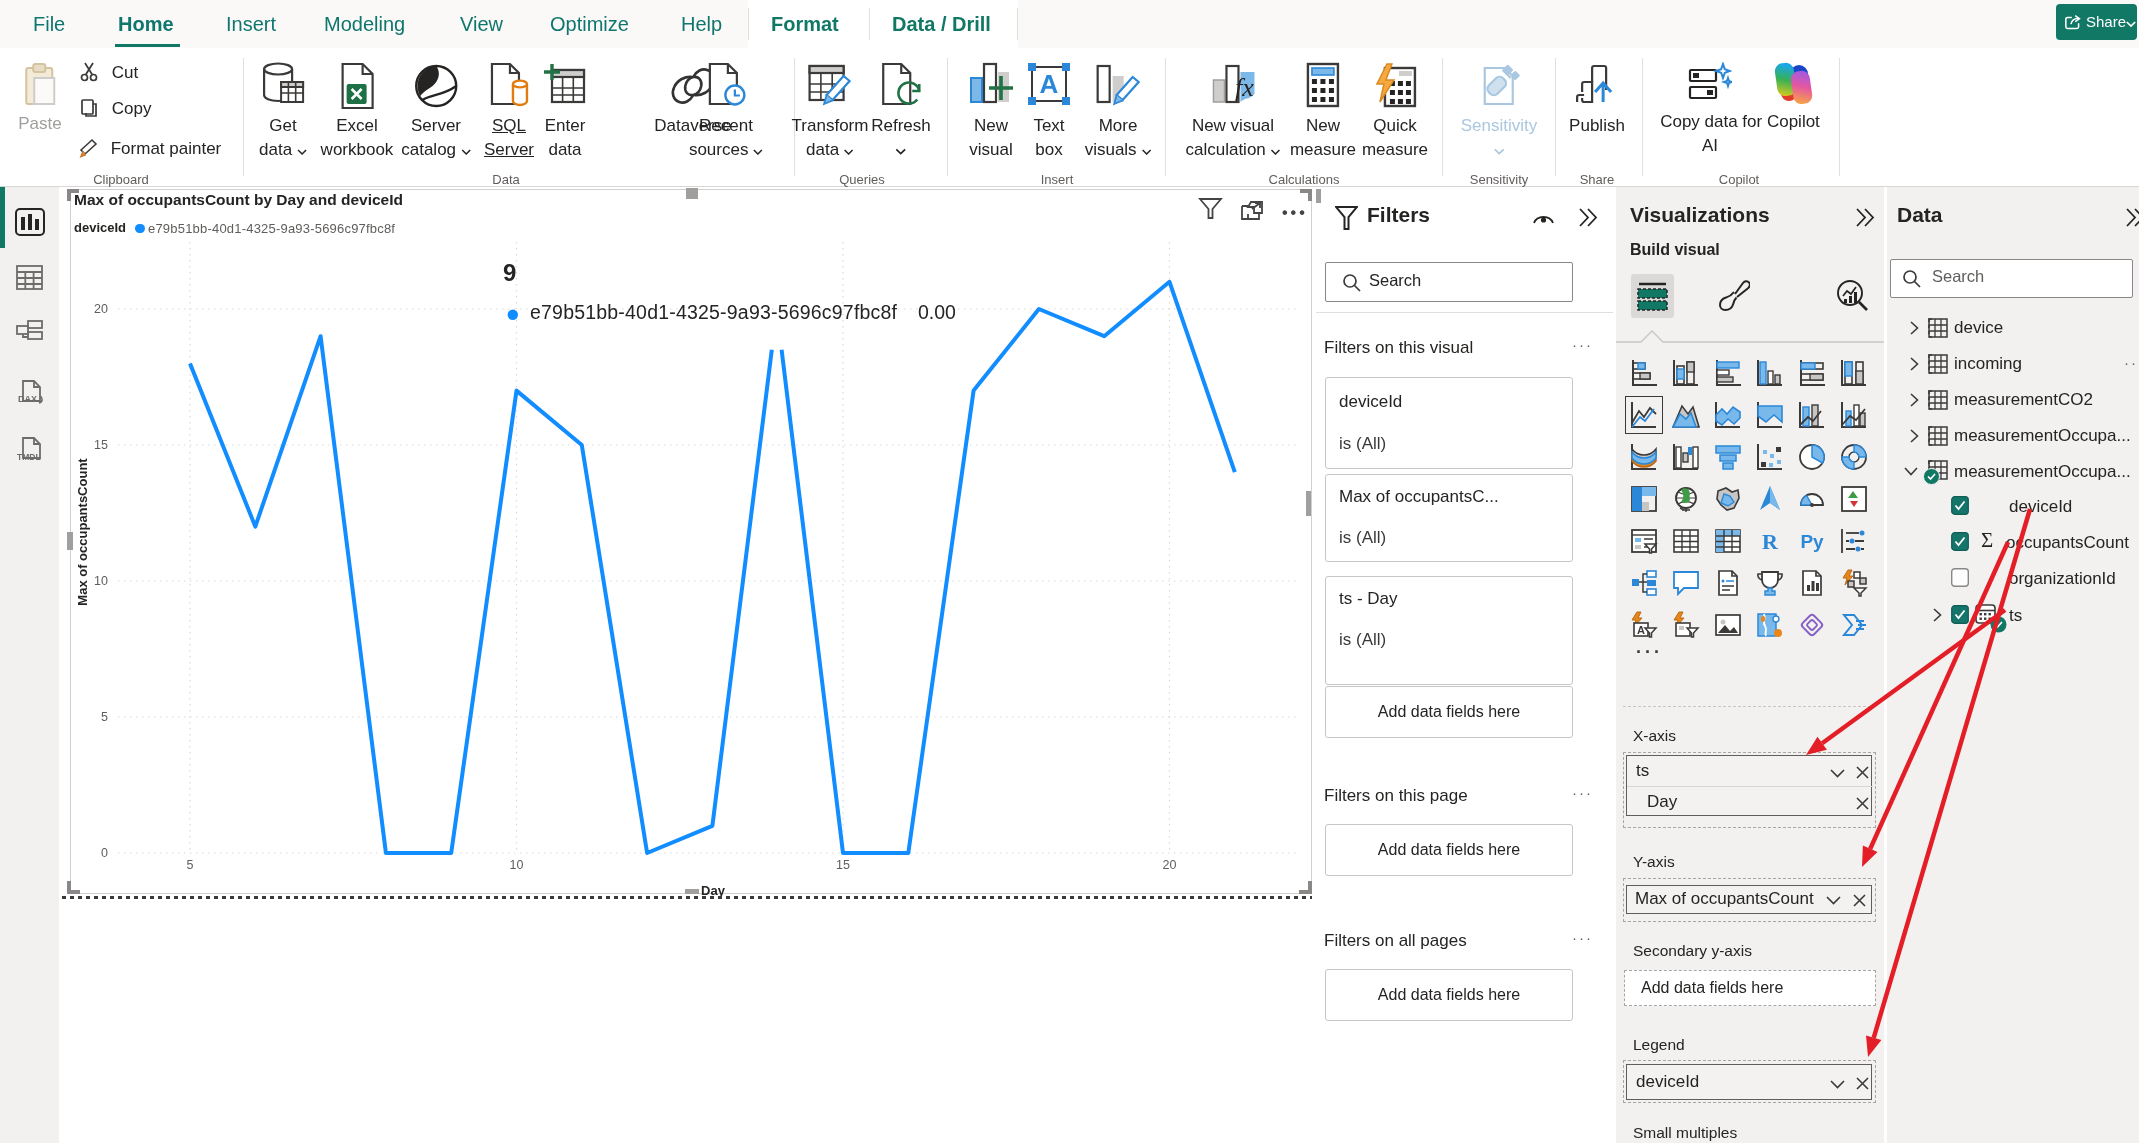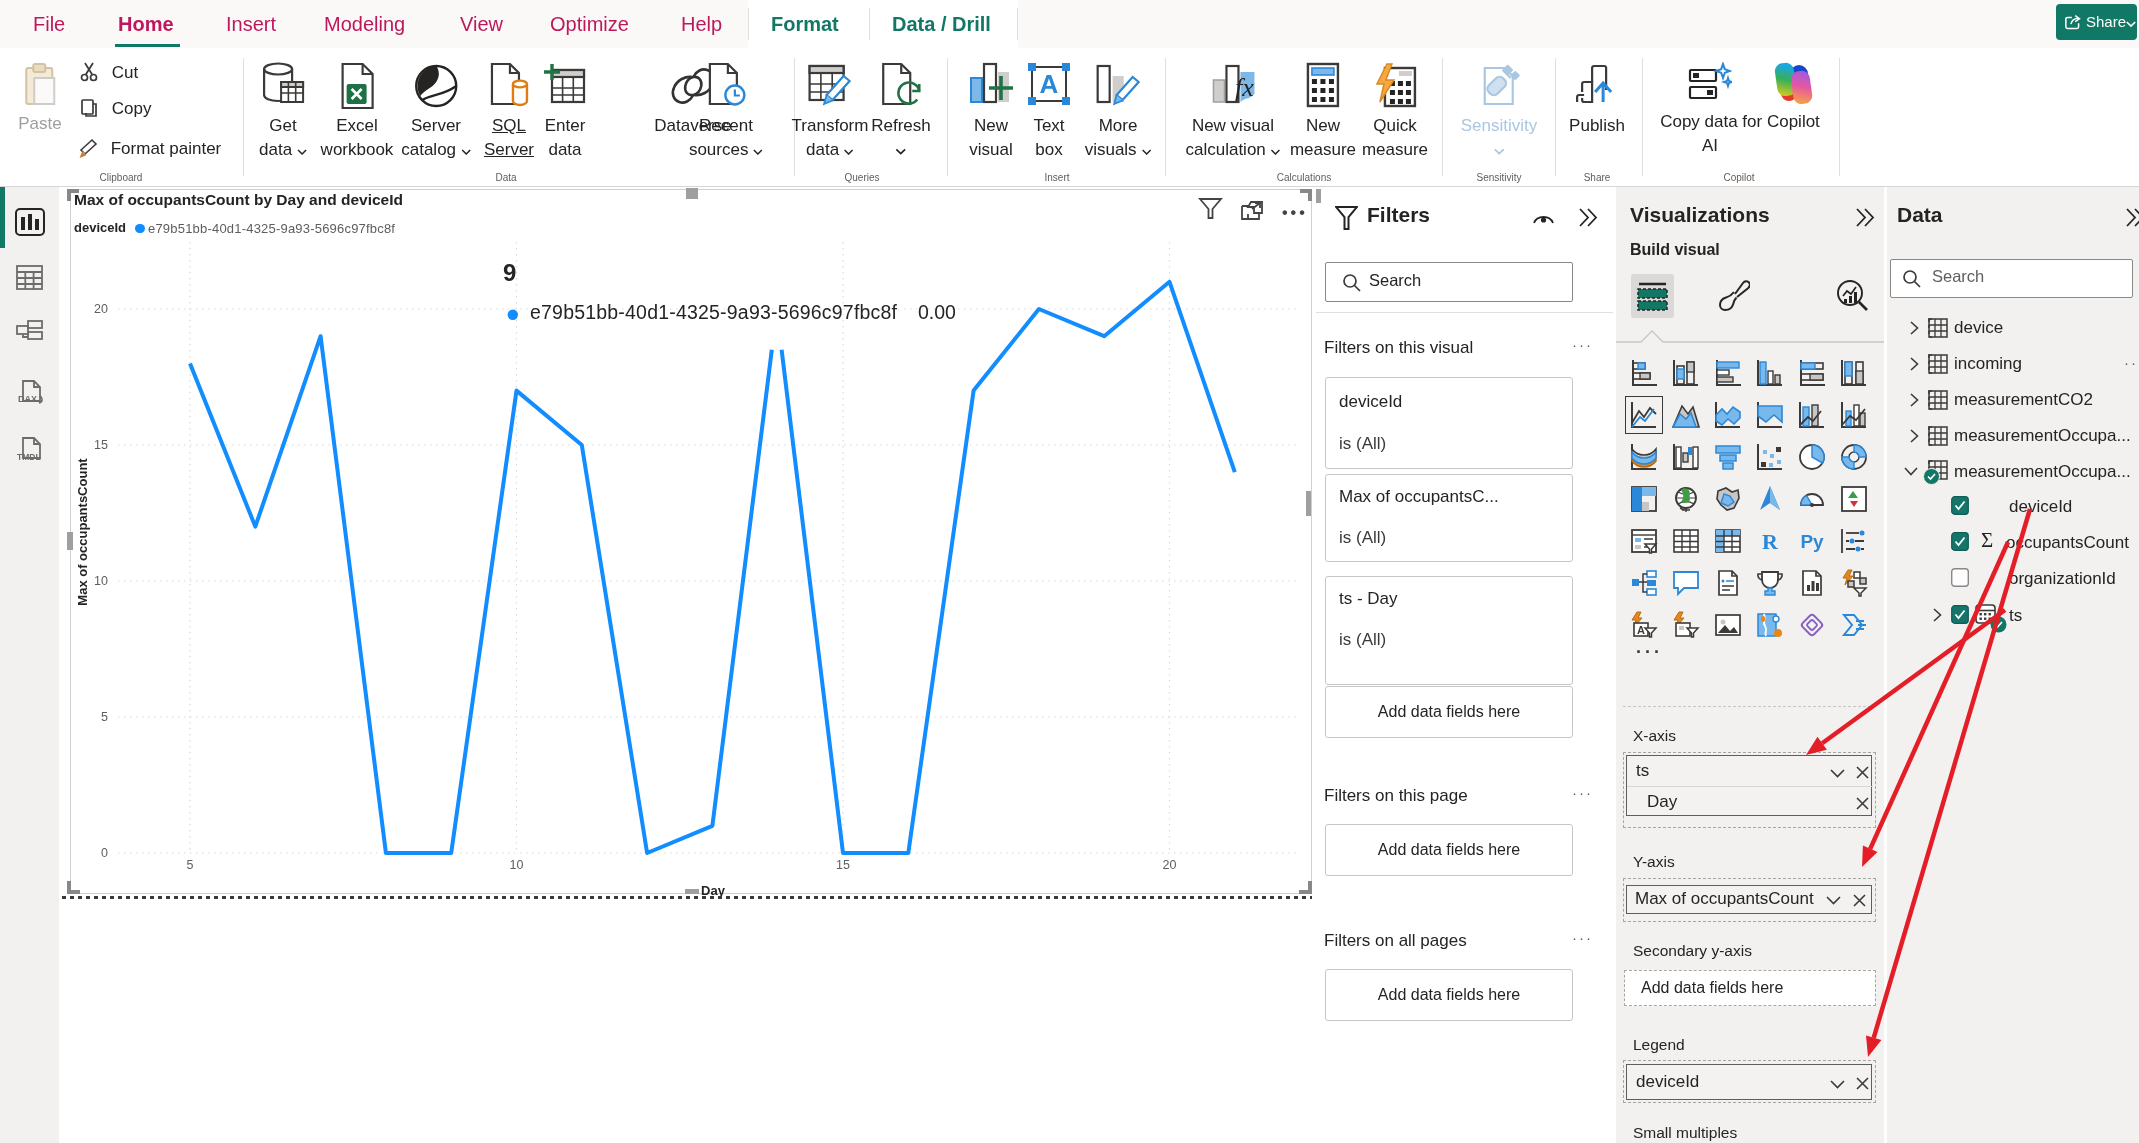--- a/index.html
+++ b/index.html
@@ -2,28 +2,28 @@
 <html><head>
 <meta charset="utf-8">
 <style>
 * { margin:0; padding:0; box-sizing:border-box; }
 html,body { width:2139px; height:1143px; overflow:hidden; background:#fff;
   font-family:"Liberation Sans", sans-serif; color:#252423; }
 .abs { position:absolute; }
 
 #tabbar { position:absolute; left:0; top:0; width:2139px; height:48px; background:#faf9f8; }
 #tabbar .ctx { position:absolute; left:748px; top:0; width:270px; height:48px; background:#fff; }
-.tab { position:absolute; top:0; height:48px; line-height:48px; font-size:20px; color:#be185d; }
+.tab { position:absolute; top:0; height:48px; line-height:48px; font-size:20px; color:#0f766e; }
 .tab.green { color:#117865; font-weight:bold; }
 .tdiv { position:absolute; top:8px; height:32px; width:1px; background:#e1dfdd; }
 #homeline { position:absolute; left:115px; top:44px; width:65px; height:3px; background:#117865; }
 
 #ribbon { position:absolute; left:0; top:48px; width:2139px; height:139px; background:#fff; border-bottom:1px solid #d8d6d4; }
 .gsep { position:absolute; top:10px; height:118px; width:1px; background:#e1dfdd; }
-.glabel { position:absolute; top:124px; font-size:10px; color:#605e5c; text-align:center; white-space:nowrap; }
+.glabel { position:absolute; top:124px; font-size:13px; color:#605e5c; text-align:center; white-space:nowrap; }
 .rbtn { position:absolute; top:8px; text-align:center; font-size:17px; color:#252423; }
 .rbtn .ric { display:block; margin:0 auto; }
 .rbtn .l1 { display:block; margin-top:4px; line-height:24px; white-space:nowrap; }
 .rbtn .l2 { display:block; line-height:24px; white-space:nowrap; }
 .small-btn { position:absolute; font-size:17px; color:#252423; white-space:nowrap; }
 
 #share { position:absolute; left:2056px; top:4px; width:81px; height:36px; background:#117865; border-radius:4px; color:#fff; font-size:16px; }
 
 #sidebar { position:absolute; left:0; top:187px; width:59px; height:956px; background:#f3f1f0; }
 #sidebar .sel { position:absolute; left:0; top:0; width:5px; height:61px; background:#117865; }

